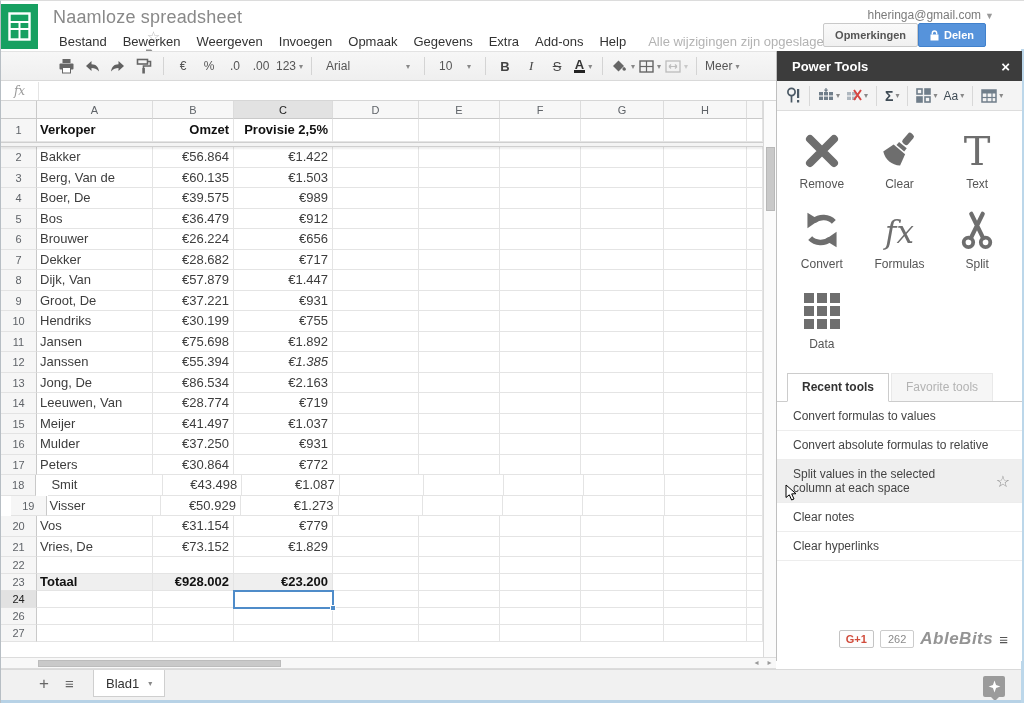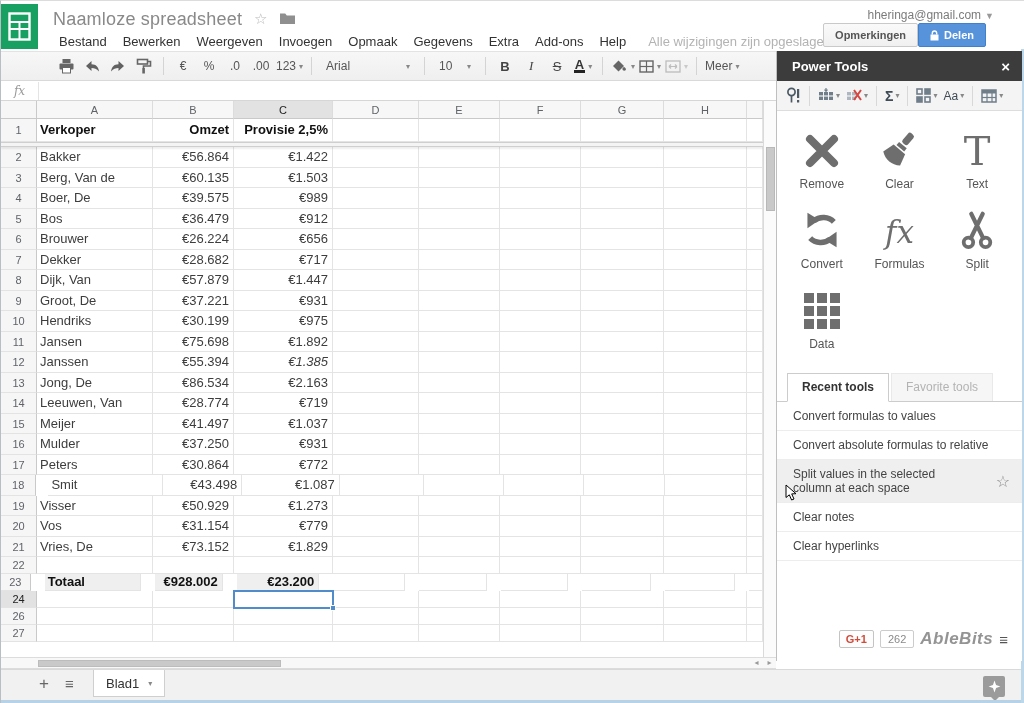--- a/index.html
+++ b/index.html
@@ -4,21 +4,21 @@
 <style>
   * { box-sizing: border-box; }
   html,body { margin:0; padding:0; background:#e9e9e9; }
   #app { position:relative; width:1024px; height:703px; background:#fff;
          font-family:"Liberation Sans",sans-serif; overflow:hidden;
          border-left:1px solid #b7bec4; border-top:1px solid #dcdcdc; }
 
   
   #logo { position:absolute; left:0; top:3px; width:37px; height:45px; background:#17a061;
           display:flex; align-items:center; justify-content:center; }
-  #title-row { position:absolute; left:52px; top:6px; height:24px; display:flex; align-items:center; }
+  #title-row { position:absolute; left:52px; top:6px; height:24px; display:flex; align-items:center;flex-direction:column; }
   #doc-title { font-size:18px; color:#898989; letter-spacing:.2px; }
   #star { font-size:15px; color:#b9b9b9; margin-left:12px; }
   #folder { margin-left:12px; }
   #account { position:absolute; right:30px; top:7px; font-size:12px; color:#7b7b7b; }
   #account .dd { color:#999; font-size:9px; margin-left:4px; }
   #menubar { position:absolute; left:50px; top:30px; height:20px; display:flex; align-items:center; }
   #menubar .menu { font-size:13px; color:#333; padding:2px 8px; cursor:default; }
   #saved-status { font-size:13px; color:#b3b3b3; margin-left:14px; }
   #btn-comments { position:absolute; right:106px; top:22px; height:24px; padding:0 11px; font-size:11px;
       font-weight:bold; color:#555; background:linear-gradient(#fafafa,#f0f0f0); border:1px solid #c9c9c9;
@@ -386,21 +386,21 @@
           <div class="cell" style="width: 81px; line-height: 19.5px;"></div>
           <div class="cell" style="width: 81px; line-height: 19.5px;"></div>
           <div class="cell" style="width: 83px; line-height: 19.5px;"></div>
           <div class="cell" style="width: 83px; line-height: 19.5px;"></div>
           <div class="cell" style="width: 16px;"></div>
         </div>
         <div class="grid-row" style="height: 20.5px;">
           <div class="rowhead" style="line-height: 20.5px;">10</div>
           <div class="cell" style="width: 116px; line-height: 19.5px;">Hendriks</div>
           <div class="cell num" style="width: 81px; line-height: 19.5px;">€30.199</div>
-          <div class="cell num" style="width: 99px; line-height: 19.5px;">€975</div>
+          <div class="cell num" style="width: 99px; line-height: 19.5px;">€755</div>
           <div class="cell" style="width: 86px; line-height: 19.5px;"></div>
           <div class="cell" style="width: 81px; line-height: 19.5px;"></div>
           <div class="cell" style="width: 81px; line-height: 19.5px;"></div>
           <div class="cell" style="width: 83px; line-height: 19.5px;"></div>
           <div class="cell" style="width: 83px; line-height: 19.5px;"></div>
           <div class="cell" style="width: 16px;"></div>
         </div>
         <div class="grid-row" style="height: 20.5px;">
           <div class="rowhead" style="line-height: 20.5px;">11</div>
           <div class="cell" style="width: 116px; line-height: 19.5px;">Jansen</div>
@@ -490,21 +490,21 @@
           <div class="cell" style="width: 116px; line-height: 19.5px; margin-left: 12px;">Smit</div>
           <div class="cell num" style="width: 81px; line-height: 19.5px;">€43.498</div>
           <div class="cell num" style="width: 99px; line-height: 19.5px;">€1.087</div>
           <div class="cell" style="width: 86px; line-height: 19.5px;"></div>
           <div class="cell" style="width: 81px; line-height: 19.5px;"></div>
           <div class="cell" style="width: 81px; line-height: 19.5px;"></div>
           <div class="cell" style="width: 83px; line-height: 19.5px;"></div>
           <div class="cell" style="width: 83px; line-height: 19.5px;"></div>
           <div class="cell" style="width: 16px;"></div>
         </div>
-        <div class="grid-row" style="height: 20.5px;">
+        <div class="grid-row" style="height: 20.5px; margin-left: 10px;">
           <div class="rowhead" style="line-height: 20.5px;">19</div>
           <div class="cell" style="width: 116px; line-height: 19.5px;">Visser</div>
           <div class="cell num" style="width: 81px; line-height: 19.5px;">€50.929</div>
           <div class="cell num" style="width: 99px; line-height: 19.5px;">€1.273</div>
           <div class="cell" style="width: 86px; line-height: 19.5px;"></div>
           <div class="cell" style="width: 81px; line-height: 19.5px;"></div>
           <div class="cell" style="width: 81px; line-height: 19.5px;"></div>
           <div class="cell" style="width: 83px; line-height: 19.5px;"></div>
           <div class="cell" style="width: 83px; line-height: 19.5px;"></div>
           <div class="cell" style="width: 16px;"></div>
@@ -538,21 +538,21 @@
           <div class="cell" style="width: 116px; line-height: 16px;"></div>
           <div class="cell" style="width: 81px; line-height: 16px;"></div>
           <div class="cell" style="width: 99px; line-height: 16px;"></div>
           <div class="cell" style="width: 86px; line-height: 16px;"></div>
           <div class="cell" style="width: 81px; line-height: 16px;"></div>
           <div class="cell" style="width: 81px; line-height: 16px;"></div>
           <div class="cell" style="width: 83px; line-height: 16px;"></div>
           <div class="cell" style="width: 83px; line-height: 16px;"></div>
           <div class="cell" style="width: 16px;"></div>
         </div>
-        <div class="grid-row" style="height: 17px; gap: 14px;">
+        <div class="grid-row" style="height: 17px;">
           <div class="rowhead" style="line-height: 17px;">23</div>
           <div class="cell b total" style="width: 116px; line-height: 16px;">Totaal</div>
           <div class="cell b total num" style="width: 81px; line-height: 16px;">€928.002</div>
           <div class="cell b total num" style="width: 99px; line-height: 16px;">€23.200</div>
           <div class="cell" style="width: 86px; line-height: 16px;"></div>
           <div class="cell" style="width: 81px; line-height: 16px;"></div>
           <div class="cell" style="width: 81px; line-height: 16px;"></div>
           <div class="cell" style="width: 83px; line-height: 16px;"></div>
           <div class="cell" style="width: 83px; line-height: 16px;"></div>
           <div class="cell" style="width: 16px;"></div>

